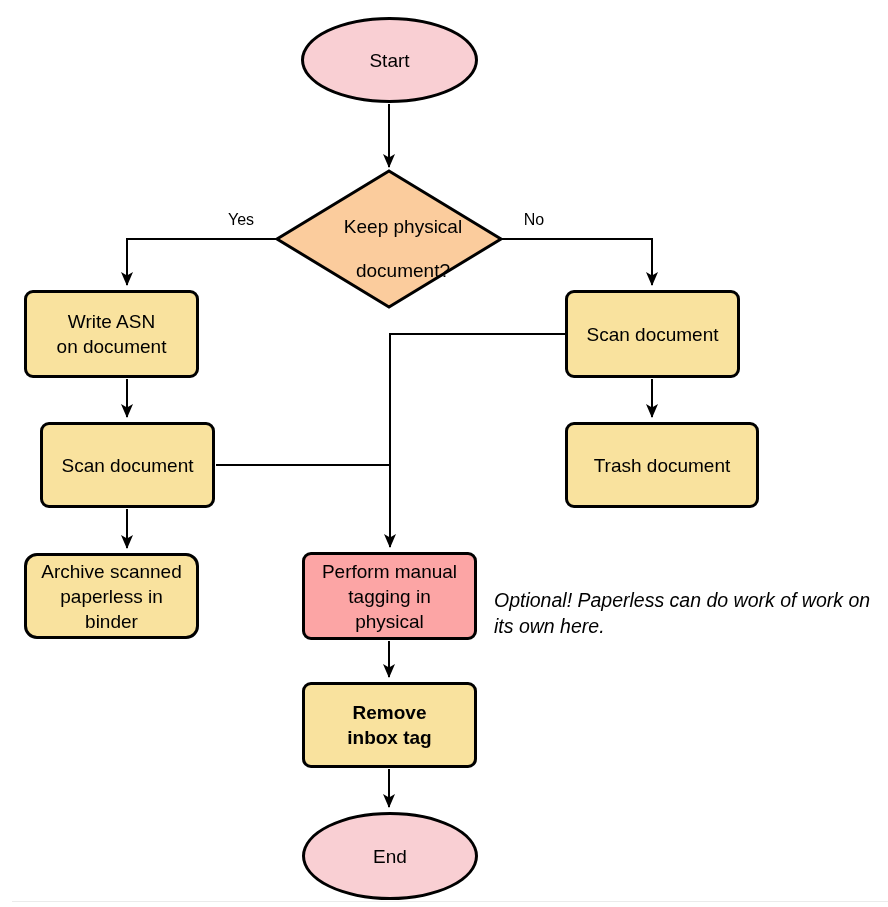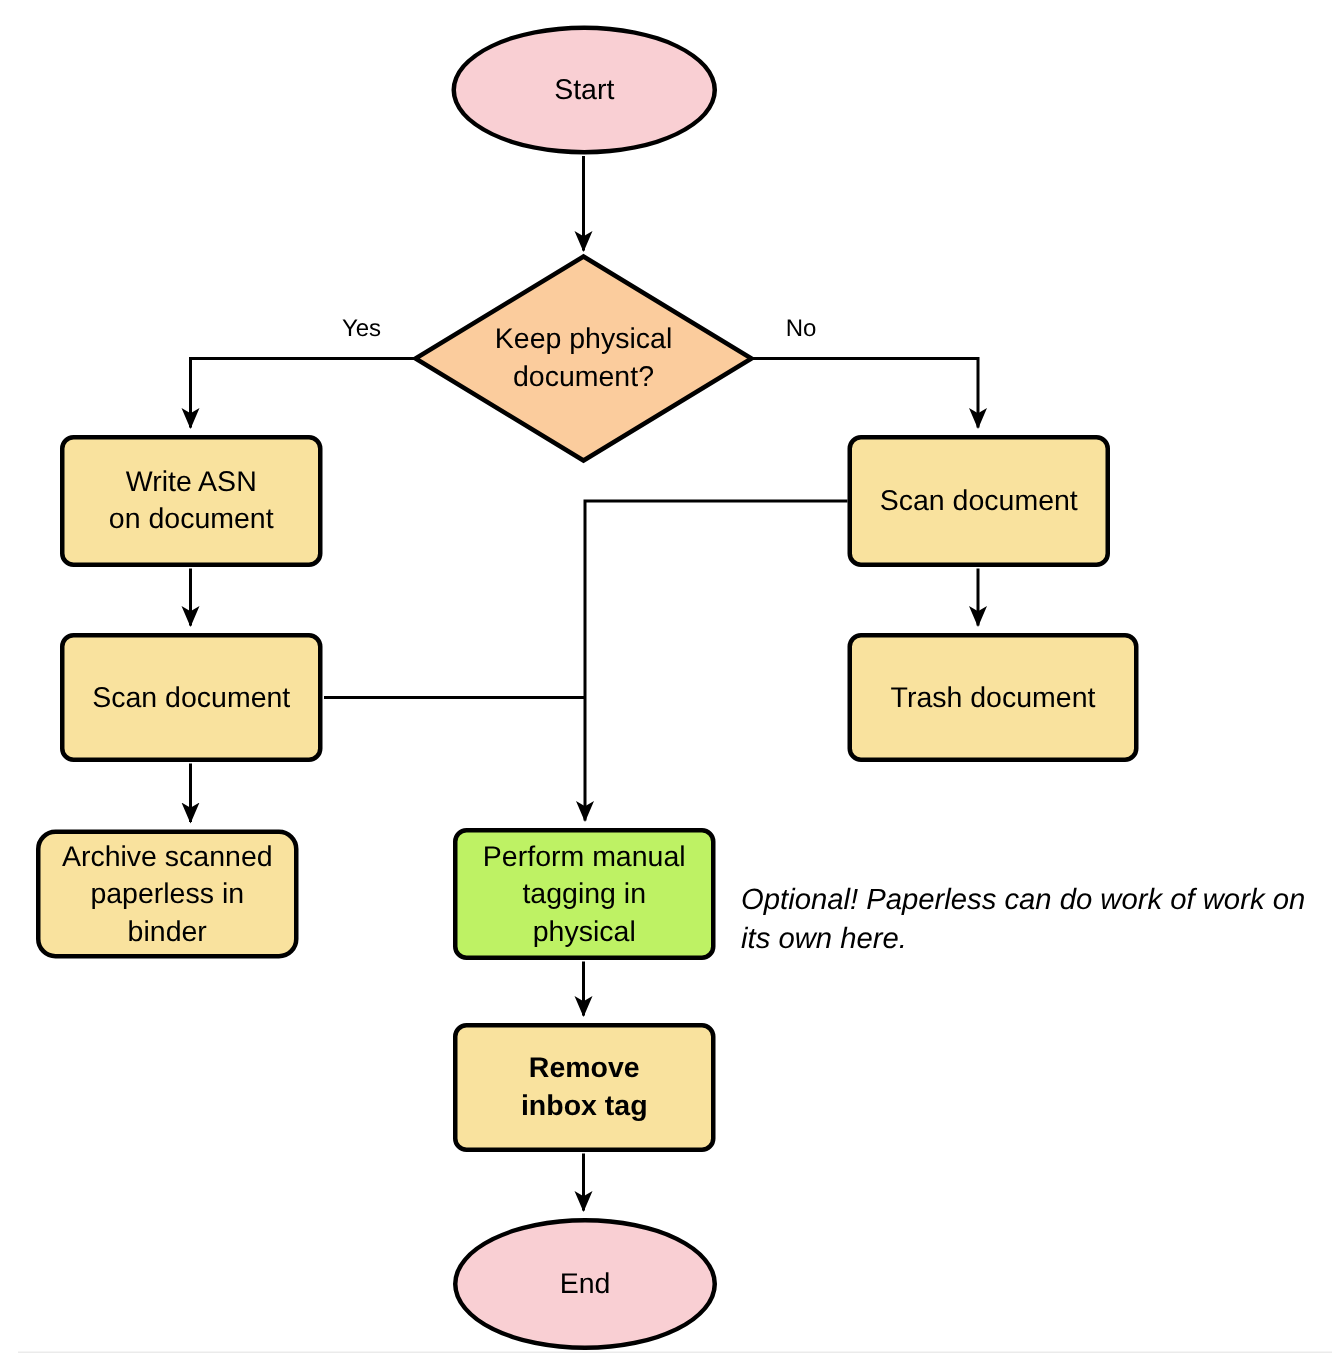--- a/index.html
+++ b/index.html
@@ -98,29 +98,29 @@
     <polyline points="377,641 377,677" fill="none" stroke="#000000" stroke-width="2" marker-end="url(#arr)"></polyline>
     <polyline points="377,769 377,807" fill="none" stroke="#000000" stroke-width="2" marker-end="url(#arr)"></polyline>
 
     <polygon points="377,171 489,239 377,307 265,239" fill="#fbcc9d" stroke="#000000" stroke-width="3"></polygon>
   </svg>
 
   <div class="node ellipse" style="left: 289px; top: 17px; width: 177px; height: 86px; background-color: rgb(249, 207, 211);">
     <div>Start</div>
   </div>
 
-  <div class="diamond-label" style="left:277px; top:214px; width:200px;">
+  <div class="diamond-label" style="left:291px; top:214px; width:200px;gap:19px;">
     <div>Keep physical</div>
     <div>document?</div>
   </div>
 
   <div class="edge-label" style="left:203px; top:211px; width:48px;text-align:center;">Yes</div>
   <div class="edge-label" style="left:497px; top:211px; width:46px;">No</div>
 
-  <div class="node rect" style="left: 28px; top: 290px; width: 175px; height: 88px; background-color: rgb(249, 226, 158);">
+  <div class="node rect" style="left: 12px; top: 290px; width: 175px; height: 88px; background-color: rgb(249, 226, 158);">
     <div>Write ASN</div>
     <div>on document</div>
   </div>
 
   <div class="node rect" style="left: 28px; top: 422px; width: 175px; height: 86px; background-color: rgb(249, 226, 158);">
     <div>Scan document</div>
   </div>
 
   <div class="node rect" style="left: 12px; top: 553px; width: 175px; height: 86px; background-color: rgb(249, 226, 158); border-radius: 13px;">
     <div>Archive scanned</div>
@@ -129,21 +129,21 @@
   </div>
 
   <div class="node rect" style="left: 553px; top: 290px; width: 175px; height: 88px; background-color: rgb(249, 226, 158);">
     <div>Scan document</div>
   </div>
 
   <div class="node rect" style="left: 553px; top: 422px; width: 194px; height: 86px; background-color: rgb(249, 226, 158);">
     <div>Trash document</div>
   </div>
 
-  <div class="node rect" style="left: 290px; top: 552px; width: 175px; height: 88px; background-color: #bef264;">
+  <div class="node rect" style="left: 290px; top: 552px; width: 175px; height: 88px; background-color: #fca5a5;">
     <div>Perform manual</div>
     <div>tagging in</div>
     <div>physical</div>
   </div>
 
   <div class="annotation" style="left:482px; top:587px;">
     <div>Optional! Paperless can do work of work on</div>
     <div>its own here.</div>
   </div>
 

